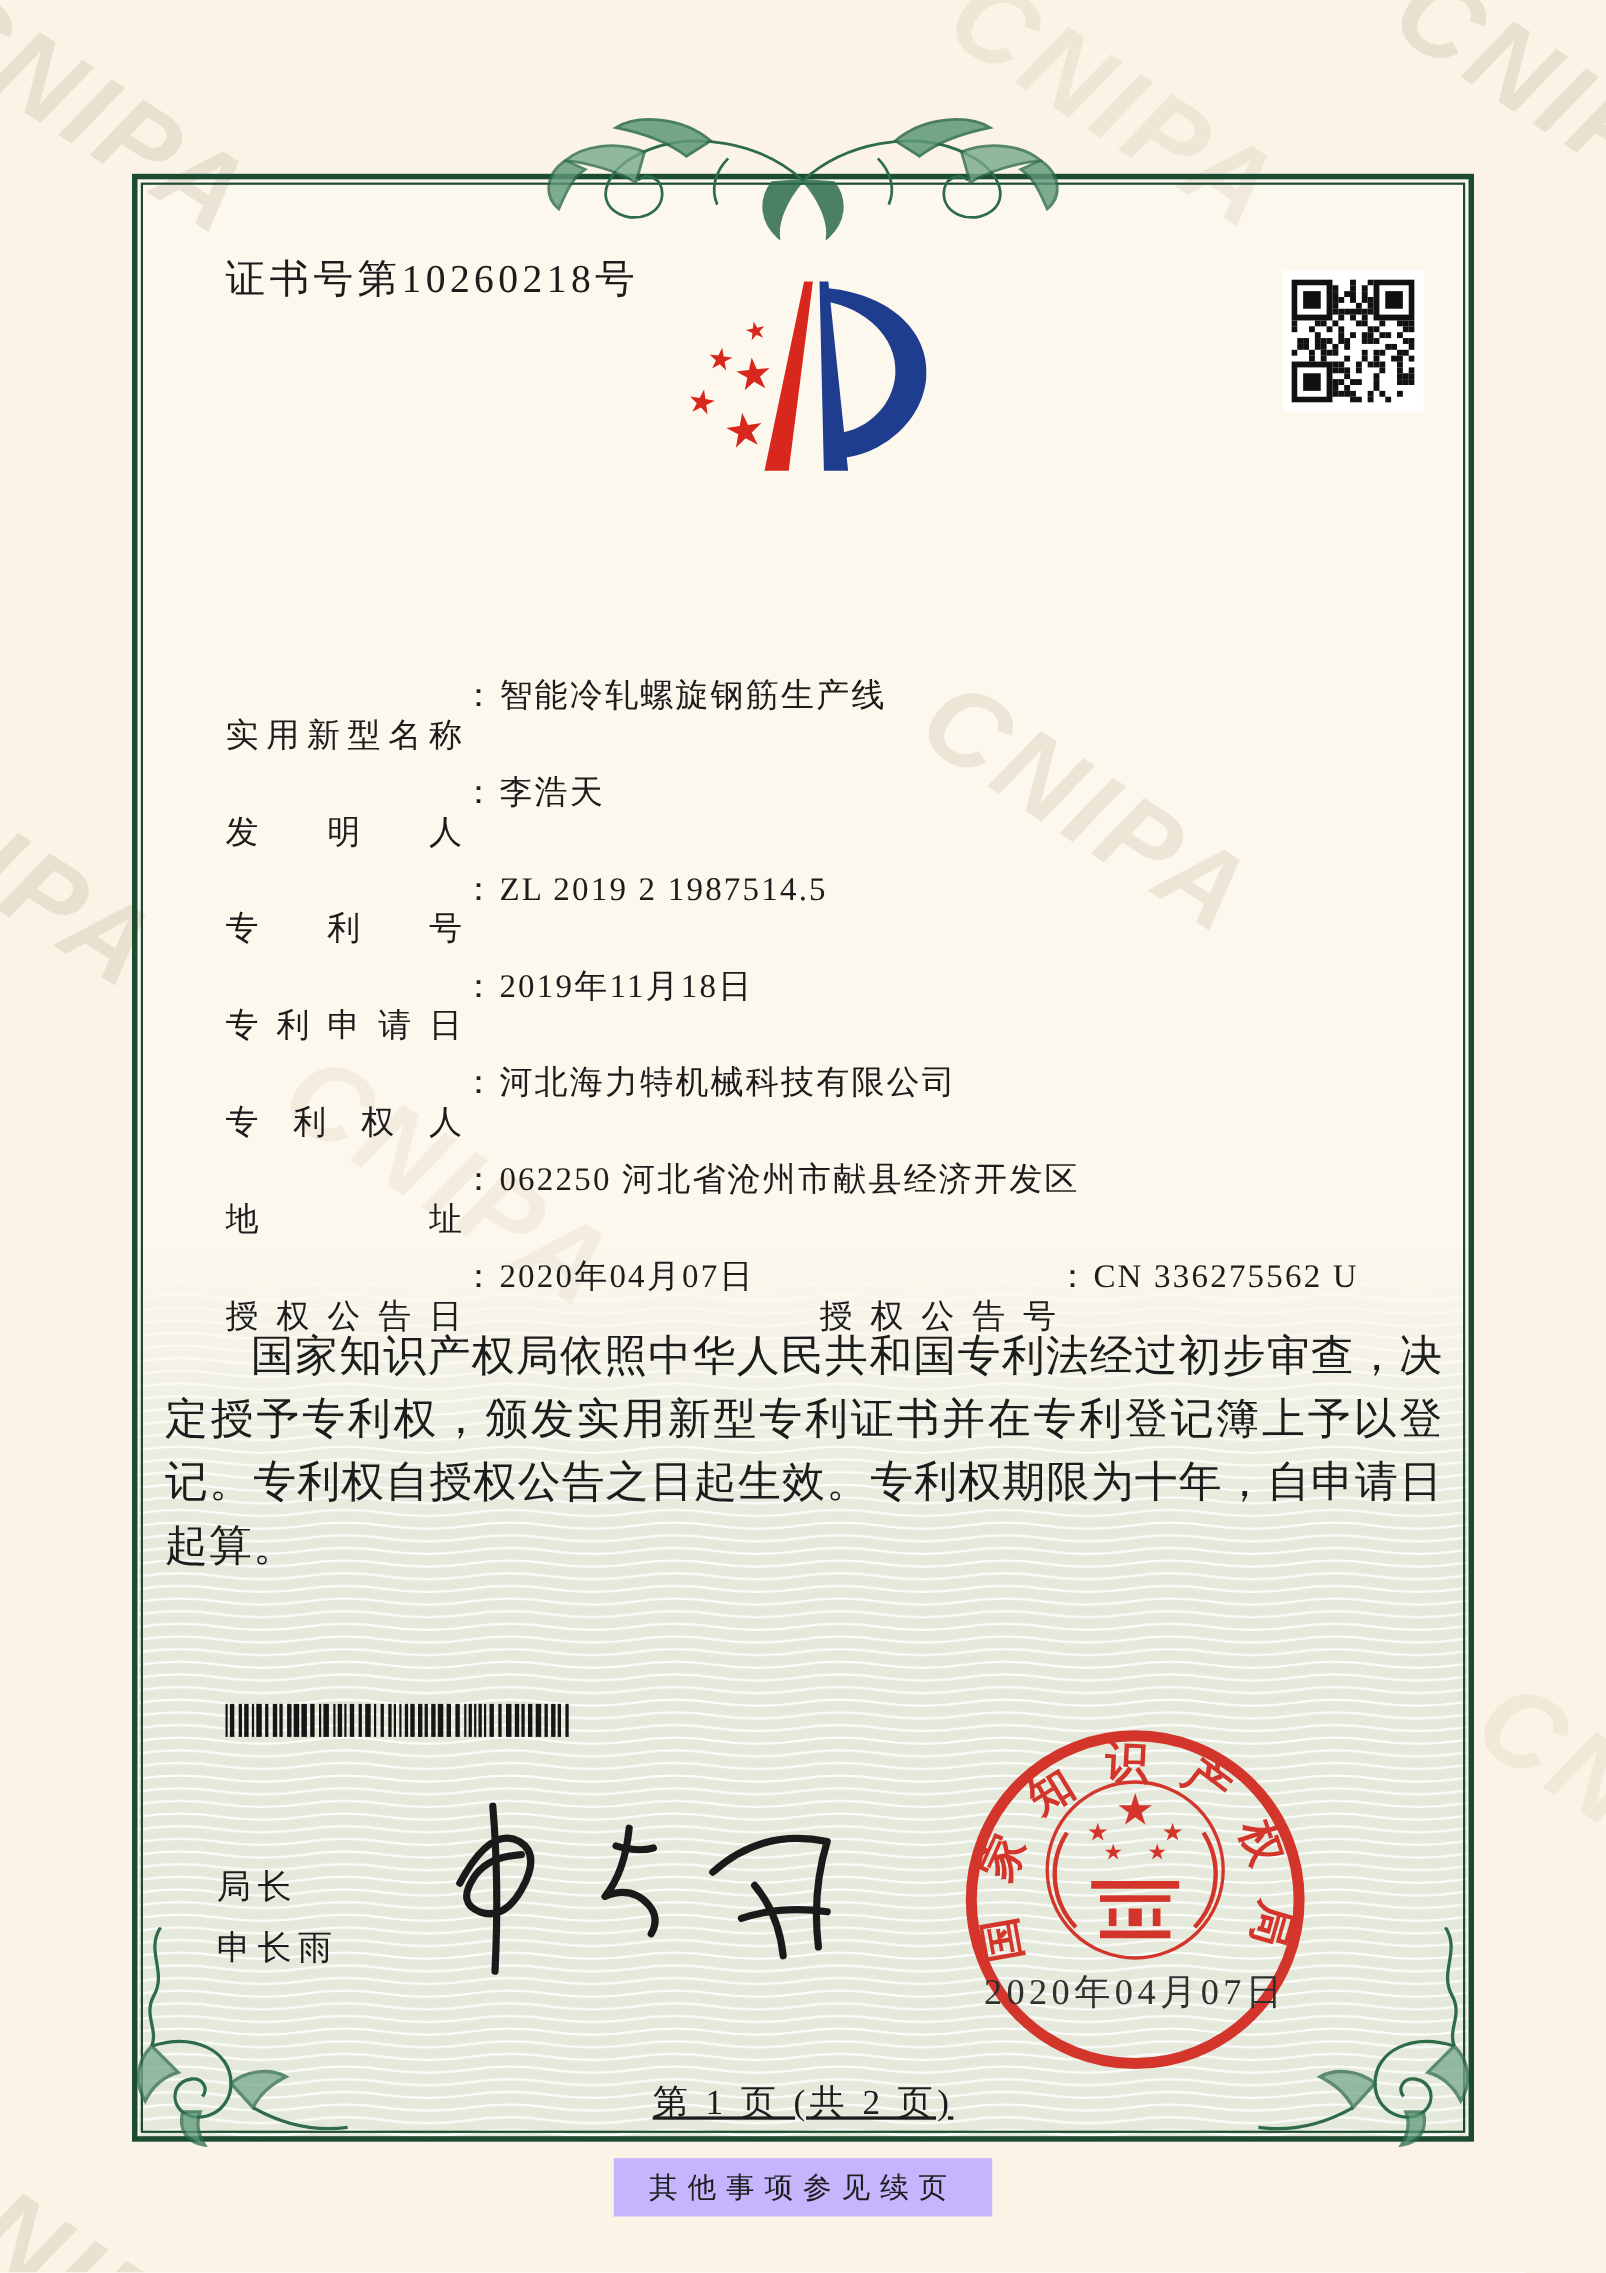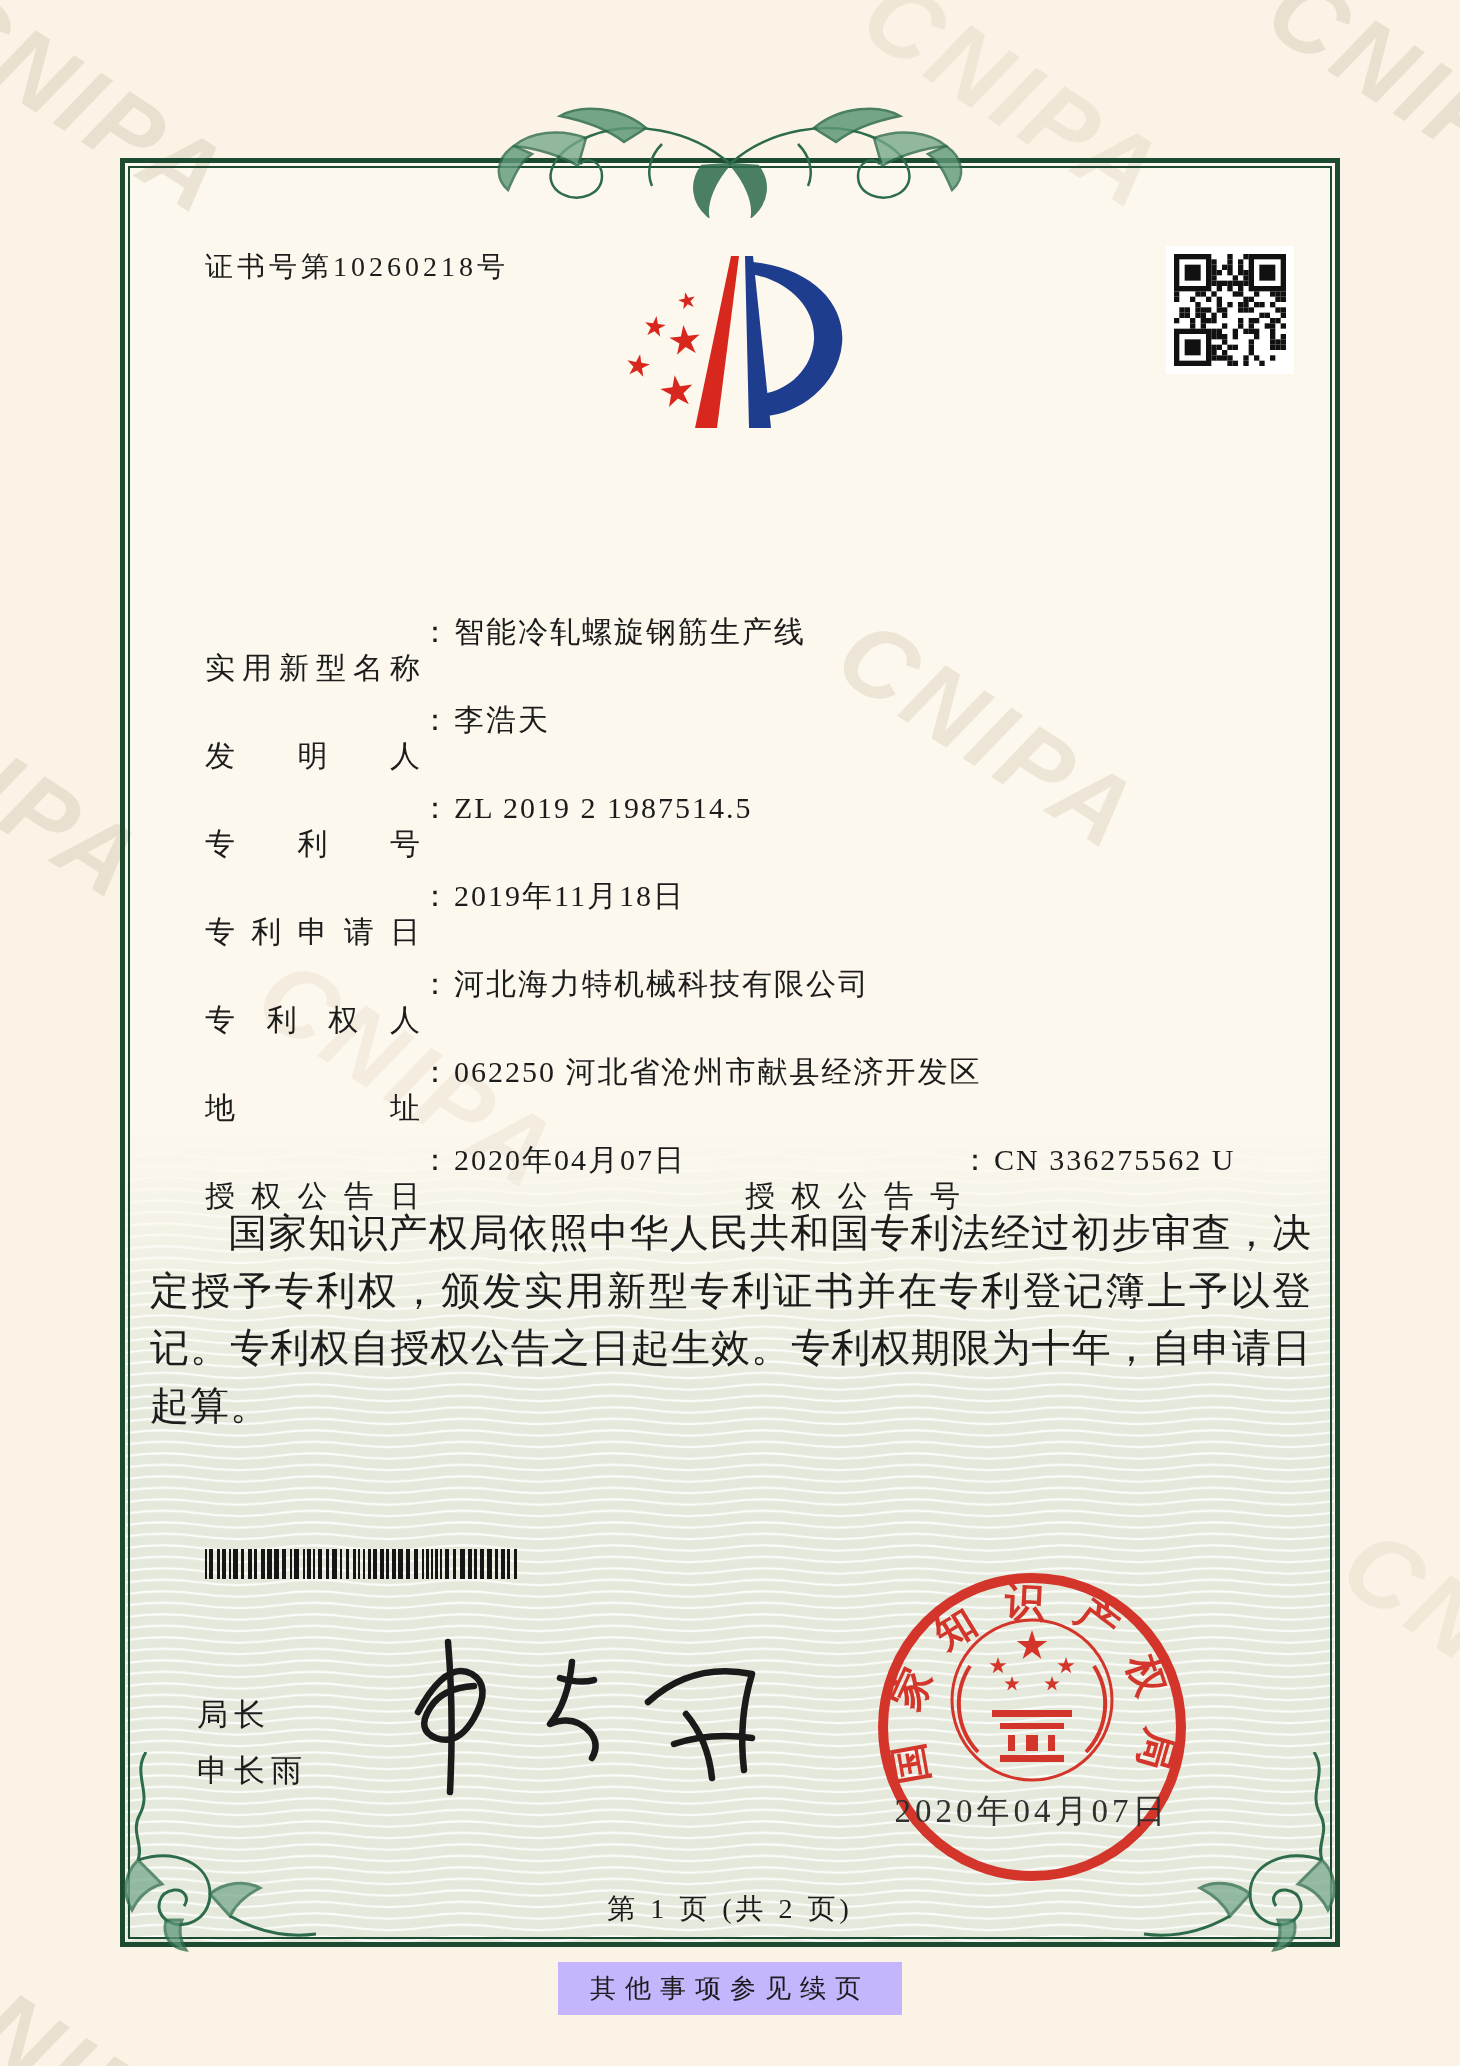--- a/index.html
+++ b/index.html
@@ -24,21 +24,21 @@
   }
   .wave-zone svg{display:block;width:100%;height:100%;}
   
   .frame{
     position:absolute; left:120px; top:158px; width:1220px; height:1789px;
     border:5px solid #1c4b31; box-sizing:border-box; z-index:2;
   }
   .frame::after{content:""; position:absolute; inset:3px; border:2px solid #1c4b31;}
   .orn{position:absolute; z-index:3; pointer-events:none;}
   
-  .cert-no{position:absolute; left:205px; top:248px; font-size:28px; letter-spacing:4px; z-index:5;}
+  .cert-no{position:absolute; left:205px; top:229px; font-size:36px; letter-spacing:4px; z-index:5;}
   .logo{position:absolute; left:600px; top:240px; width:270px; height:200px; z-index:5;}
   .qr{position:absolute; left:1166px; top:246px; width:128px; height:128px; background:#fff;
       box-sizing:border-box; padding:8px; z-index:5;}
   .qr svg{display:block;width:100%;height:100%;}
   .title{
     position:absolute; left:0; right:0; top:460px; text-align:center; z-index:5;
     font-size:60px; font-weight:700; letter-spacing:12px;
   }
   
   .fields{position:absolute; left:205px; top:612px; width:1130px; z-index:5; font-size:30px;}
@@ -56,21 +56,21 @@
   
   .barcode{position:absolute; left:205px; top:1549px; width:316px; height:30px; z-index:5;}
   .barcode i{position:absolute; top:0; height:100%; background:#151515;}
   
   .director-title{position:absolute; left:197px; top:1694px; font-size:31px; letter-spacing:6px; z-index:5;}
   .director-name{position:absolute; left:197px; top:1750px; font-size:31px; letter-spacing:6px; z-index:5;}
   .signature{position:absolute; left:380px; top:1600px; width:430px; height:230px; z-index:5;}
   
   .seal{position:absolute; left:857px; top:1552px; width:350px; height:350px; z-index:6; opacity:.93;}
   
-  .page-num{position:absolute; left:0; right:0; top:1890px; text-align:center; font-size:28px; letter-spacing:4px; z-index:5;}
+  .page-num{position:absolute; left:0; right:0; top:1890px; text-align:center; font-size:32px; letter-spacing:4px; z-index:5;text-decoration:underline;}
   .continuation{
     position:absolute; left:50%; top:1962px; transform:translateX(-50%);
     background:#c4b5fd; padding:9px 32px; font-size:26px; letter-spacing:9px; z-index:5; white-space:nowrap;
   }
 </style>
 </head>
 <body>
 
 <div class="page">
 

